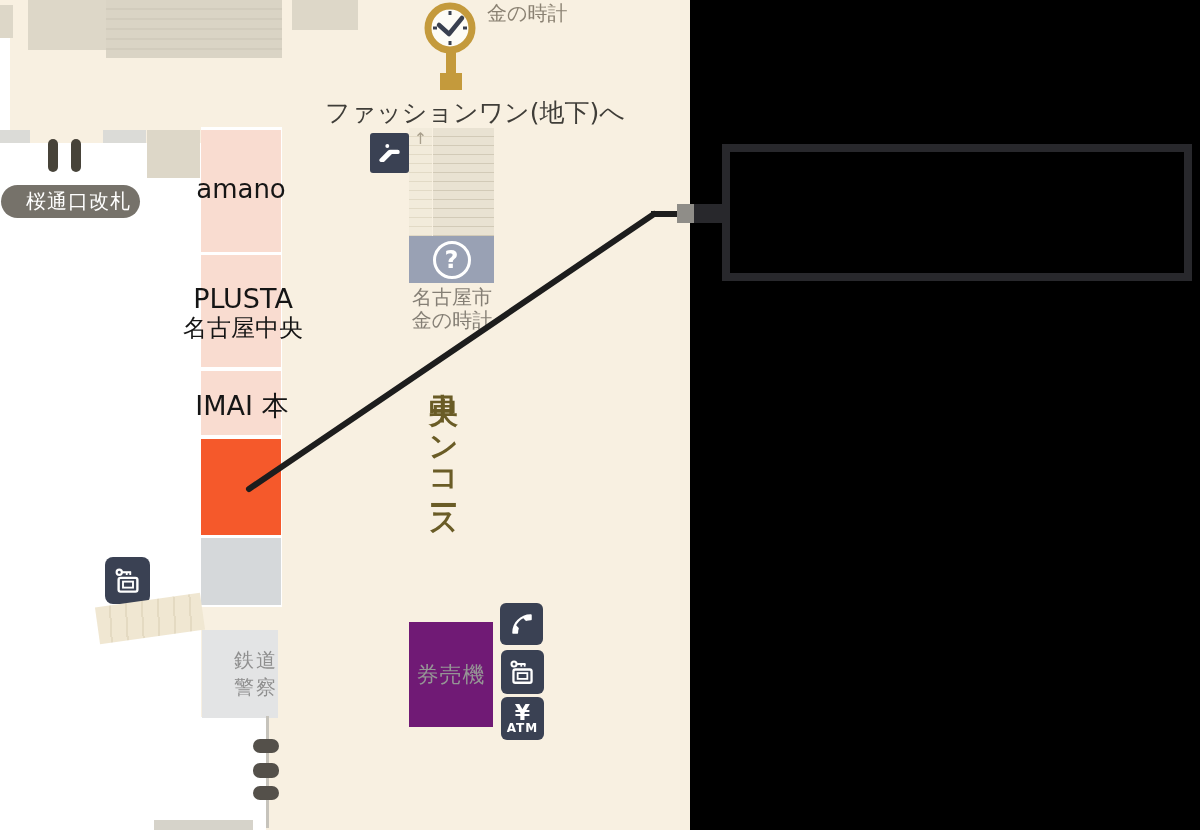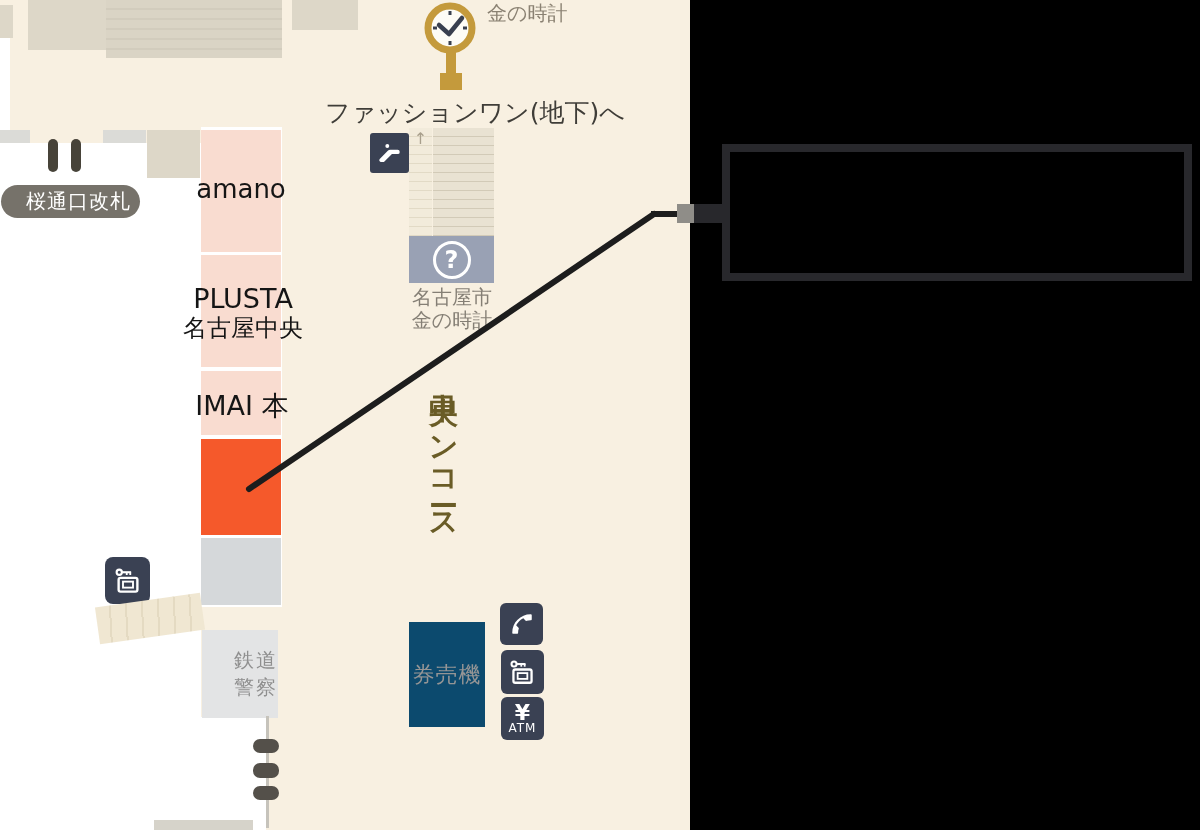--- a/index.html
+++ b/index.html
@@ -57,21 +57,21 @@
   .fashion-label { left:325px; top:96px; color:#3f3d38; font-size:25px; white-space:nowrap; }
 
   .concourse { left:424px; top:370px; height:235px; writing-mode:vertical-rl; text-orientation:upright;
                font-family:"DejaVu Serif", serif; font-weight:bold; font-size:29px; letter-spacing:4px;
                color:#6a5c26; white-space:nowrap; }
 
   .police-box { left:202px; top:630px; width:76px; height:88px; background:#e3e4e5;
                 display:flex; align-items:center; justify-content:flex-end; }
   .police-box .txt { color:#8f8f8f; font-size:20px; line-height:27px; letter-spacing:2px; text-align:center; }
 
-  .ticket-box { left:409px; top:622px; width:76px; height:105px; background:#0c4a6e;
+  .ticket-box { left:409px; top:622px; width:84px; height:105px; background:#701a75;
                 display:flex; align-items:center; justify-content:center; }
   .ticket-box .txt { color:#959595; font-size:22px; letter-spacing:1px; }
 
   .vline { left:266px; top:716px; width:3px; height:112px; background:#c6c3bb; }
   .pill { background:#54504a; border-radius:7px; }
   .bottom-bar { left:154px; top:820px; width:99px; height:10px; background:#d6d3ca; }
 
   .steps-walkway { left:97px; top:600px; width:106px; height:37px; transform:rotate(-8deg);
                    background:repeating-linear-gradient(95deg,#f0e7d2 0 14px,#e4dac2 14px 16px); }
 
@@ -193,21 +193,21 @@
         <line x1="7.2" y1="5" x2="14.5" y2="5" stroke="#fff" stroke-width="1.7"></line>
         <line x1="11" y1="5" x2="11" y2="7.2" stroke="#fff" stroke-width="1.5"></line>
         <line x1="13.8" y1="5" x2="13.8" y2="7.2" stroke="#fff" stroke-width="1.5"></line>
         <rect x="4.5" y="9.5" width="15" height="11" rx="1.5" fill="none" stroke="#fff" stroke-width="1.9"></rect>
         <rect x="8" y="12.5" width="8" height="4.8" fill="none" stroke="#fff" stroke-width="1.5"></rect>
       </svg>
     </div>
 
     <div class="abs tile" style="left:501px;top:697px;width:43px;height:43px;border-radius:6px;">
       <div style="font-size:22px;font-weight:bold;line-height:19px;">¥</div>
-      <div style="font-size:12px;font-weight:normal;line-height:13px;letter-spacing:1px;">ATM</div>
+      <div style="font-size:12px;font-weight:bold;line-height:13px;letter-spacing:1px;">ATM</div>
     </div>
 
     <div class="abs vline"></div>
     <div class="abs pill" style="left:253px;top:739px;width:26px;height:14px;"></div>
     <div class="abs pill" style="left:253px;top:763px;width:26px;height:15px;"></div>
     <div class="abs pill" style="left:253px;top:786px;width:26px;height:14px;"></div>
     <div class="abs bottom-bar"></div>
 
   </div>
 

